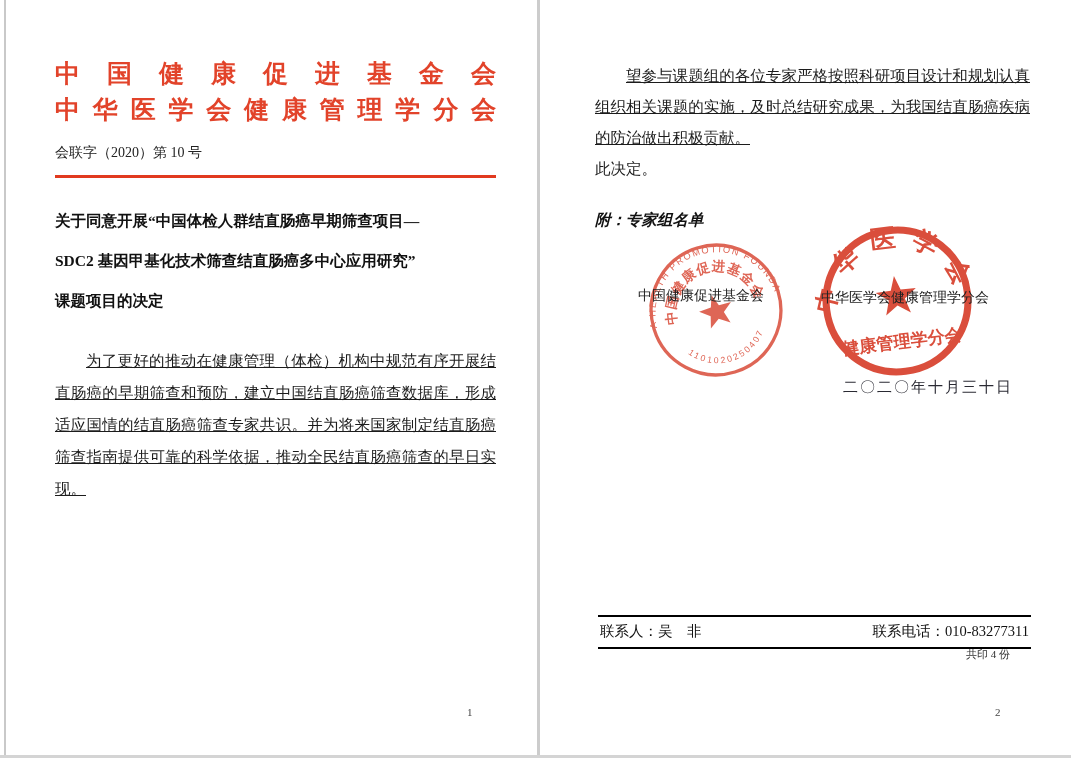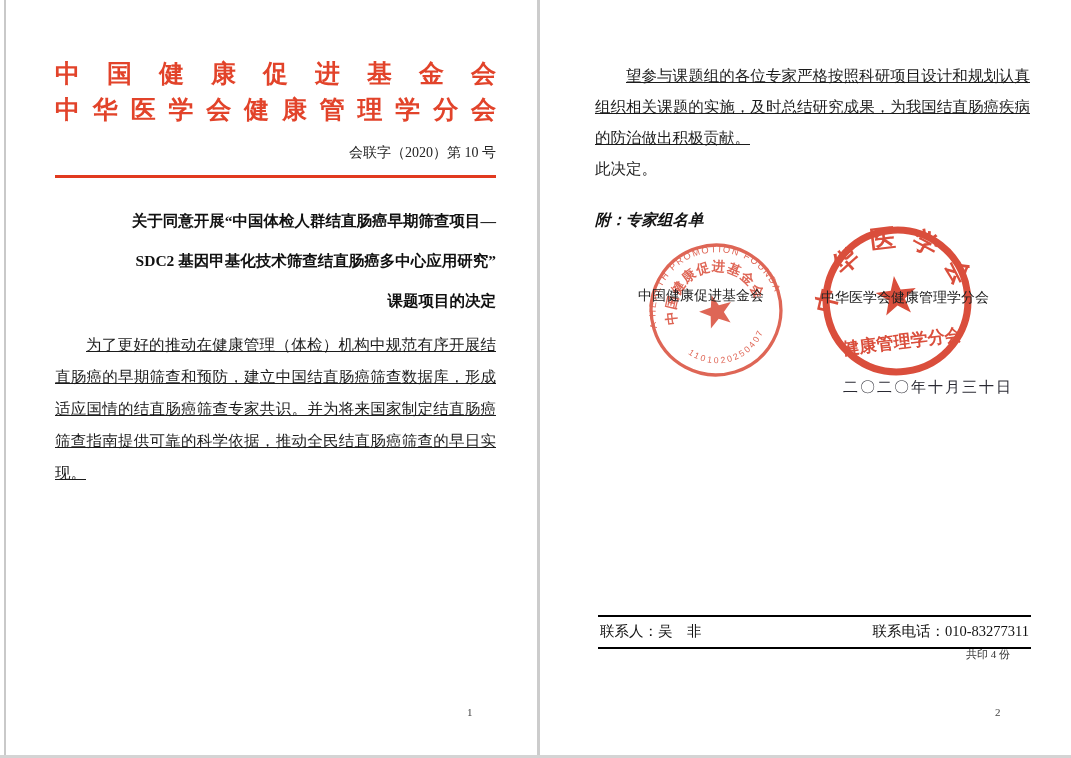--- a/index.html
+++ b/index.html
@@ -33,52 +33,52 @@
   .org-line {
     color: var(--accent, #e2432a);
     font-weight: bold;
     font-size: 25px;
     line-height: 36px;
     text-align: justify;
     text-align-last: justify;
     white-space: normal;
   }
   .doc-number {
-    text-align: right;
+    text-align: left;
     font-size: 14px;
     margin-top: 16px;
     color: #222;
   }
   .red-rule {
     height: 3px;
     background: #e13a1f;
     margin-top: 13px;
   }
 
   
   .doc-title { margin-top: 23px; }
   .doc-title div {
-    text-align: right;
+    text-align: left;
     font-weight: bold;
     font-size: 15.5px;
     line-height: 40px;
     color: #111;
   }
 
   
   .body-para {
     font-size: 15.5px;
     line-height: 32px;
     text-align: justify;
     text-indent: 2em;
     color: #1c1c1c;
     margin-top: 0;
     text-decoration: underline;
   }
-  .p1-body { margin-top: 8px; }
+  .p1-body { margin-top: 24px; }
   .p2-para { line-height: 31px; }
   .plain-line { font-size: 15.5px; line-height: 31px; color: #1c1c1c; }
   .attachment-line {
     font-size: 15.5px;
     line-height: 31px;
     font-weight: bold;
     font-style: italic;
     margin-top: 20px;
     color: #111;
   }

